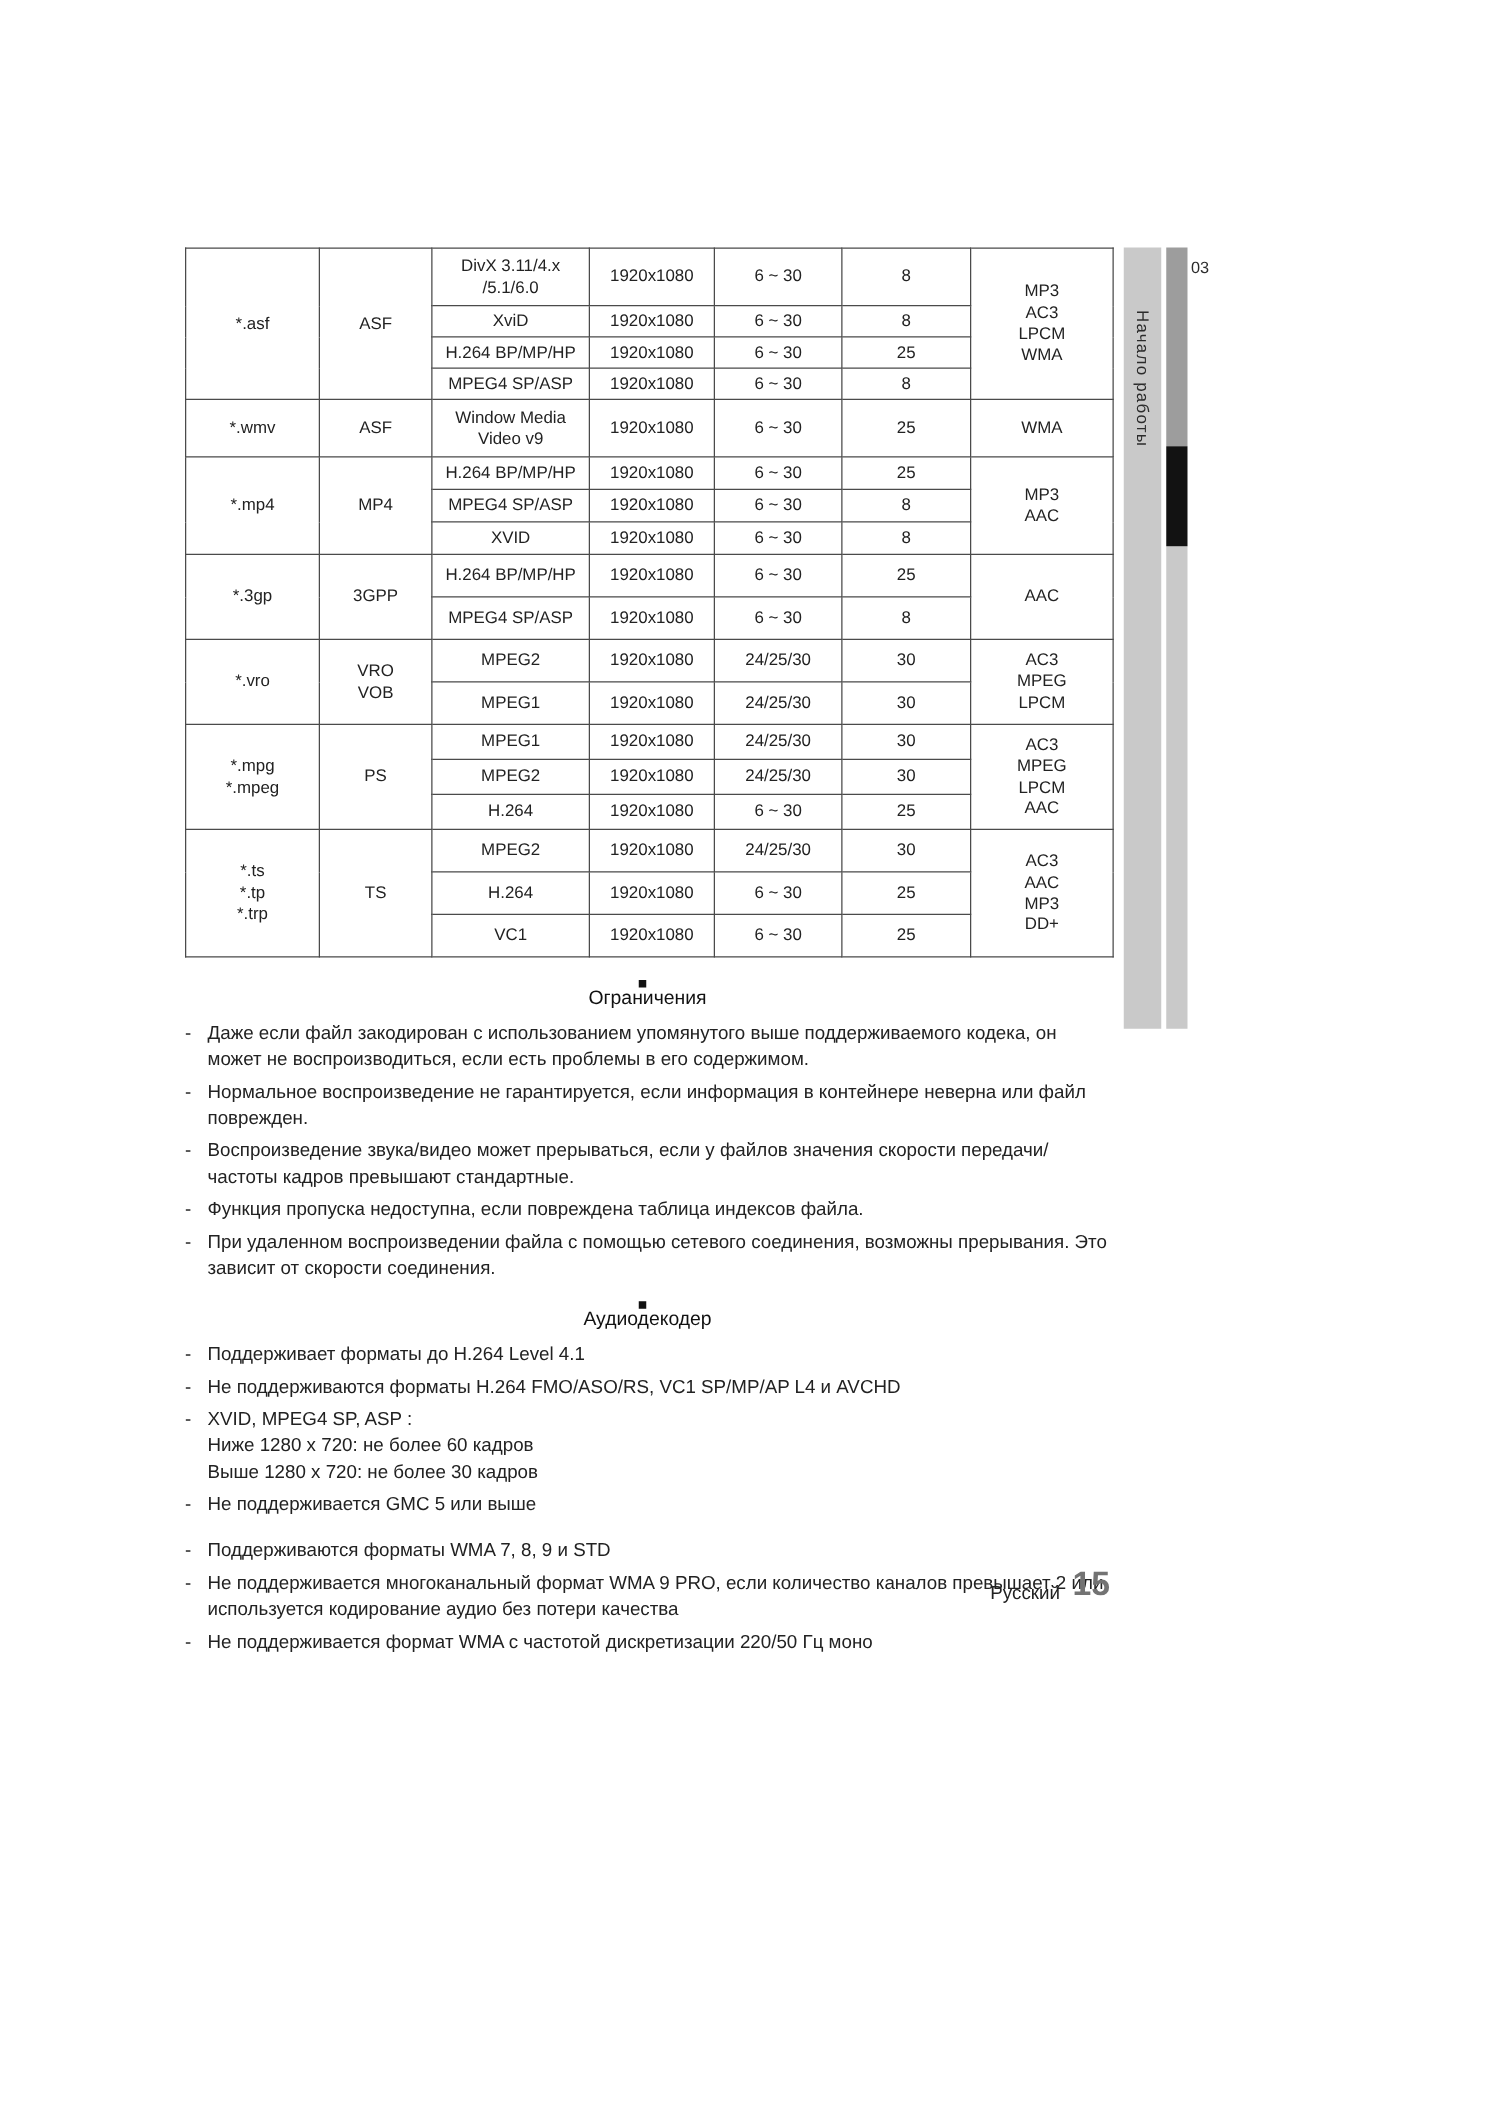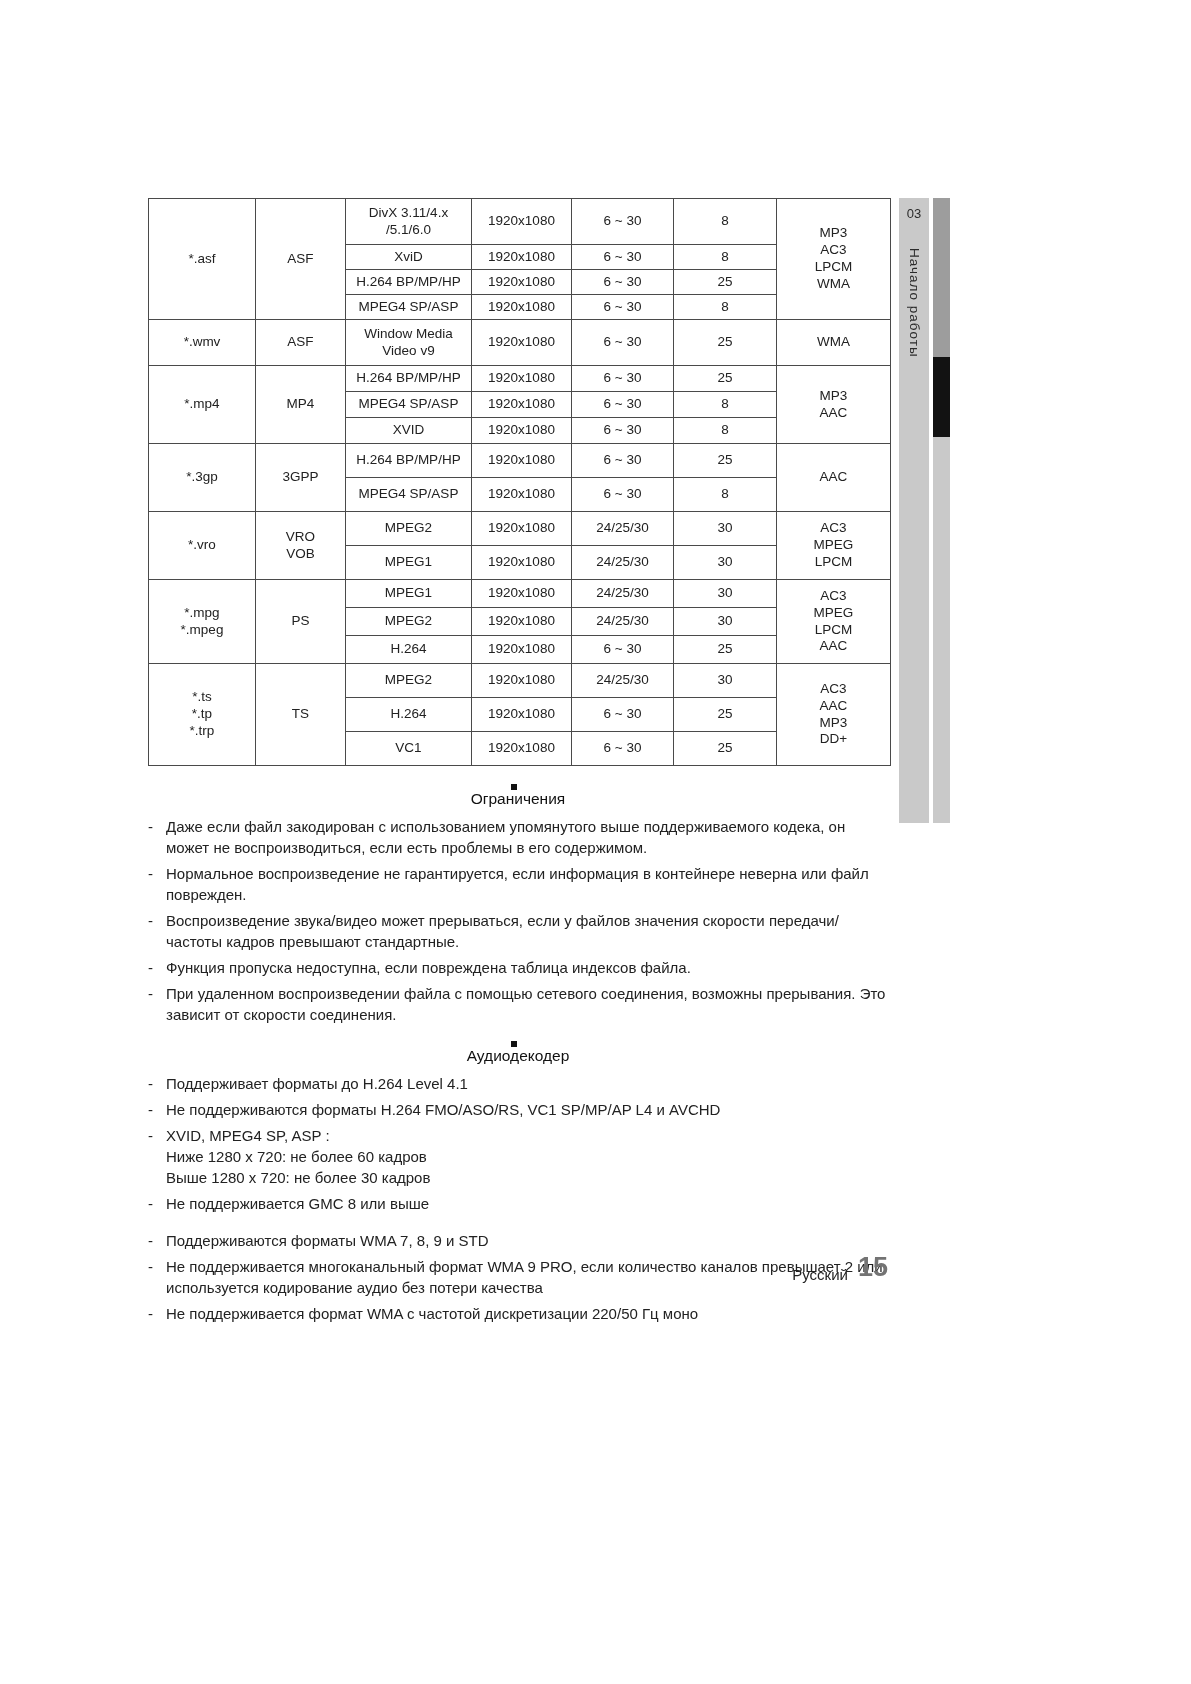--- a/index.html
+++ b/index.html
@@ -35,21 +35,21 @@
   .itxt{flex:1;white-space:pre-line;}
   
   #footer{position:absolute;right:303px;top:1252px;display:flex;align-items:flex-end;}
   #footer .lang{font-size:15px;color:#222;margin-right:10px;}
   #footer .num{font-size:27px;font-weight:bold;color:#737373;}
   
   .strip1{position:absolute;left:899px;top:198px;width:30px;height:625px;background:#c9c9c9;}
   .strip2{position:absolute;left:933px;top:198px;width:17px;height:159px;background:#9d9d9d;}
   .strip2b{position:absolute;left:933px;top:437px;width:17px;height:386px;background:#c9c9c9;}
   .stripblack{position:absolute;left:933px;top:357px;width:17px;height:80px;background:#121212;}
-  .chapnum{position:absolute;left:899px;top:206px;width:30px;text-align:center;font-size:13px;color:#2b2b2b;}
+  .chapnum{position:absolute;left:899px;top:206px;width:30px;text-align:center;font-size:13px;color:#2b2b2b;padding-left:46px;}
   .chaptitle{
     position:absolute;left:899px;top:238px;width:30px;height:400px;
     writing-mode:vertical-rl;
     font-size:13.5px;color:#2b2b2b;letter-spacing:1px;
     display:flex;justify-content:flex-start;align-items:center;
     padding-top:10px;box-sizing:border-box;
   }
 </style>
 </head>
 <body>
@@ -259,21 +259,21 @@
             <span class="itxt">Не поддерживаются форматы H.264 FMO/ASO/RS, VC1 SP/MP/AP L4 и AVCHD</span>
           </div>
           <div class="item">
             <span class="dash">-</span>
             <span class="itxt">XVID, MPEG4 SP, ASP :
 Ниже 1280 x 720: не более 60 кадров
 Выше 1280 x 720: не более 30 кадров</span>
           </div>
           <div class="item">
             <span class="dash">-</span>
-            <span class="itxt">Не поддерживается GMC 8 или выше</span>
+            <span class="itxt">Не поддерживается GMC 5 или выше</span>
           </div>
         </div>
         <div class="section">
           <div class="item">
             <span class="dash">-</span>
             <span class="itxt">Поддерживаются форматы WMA 7, 8, 9 и STD</span>
           </div>
           <div class="item">
             <span class="dash">-</span>
             <span class="itxt">Не поддерживается многоканальный формат WMA 9 PRO, если количество каналов превышает 2 или используется кодирование аудио без потери качества</span>

